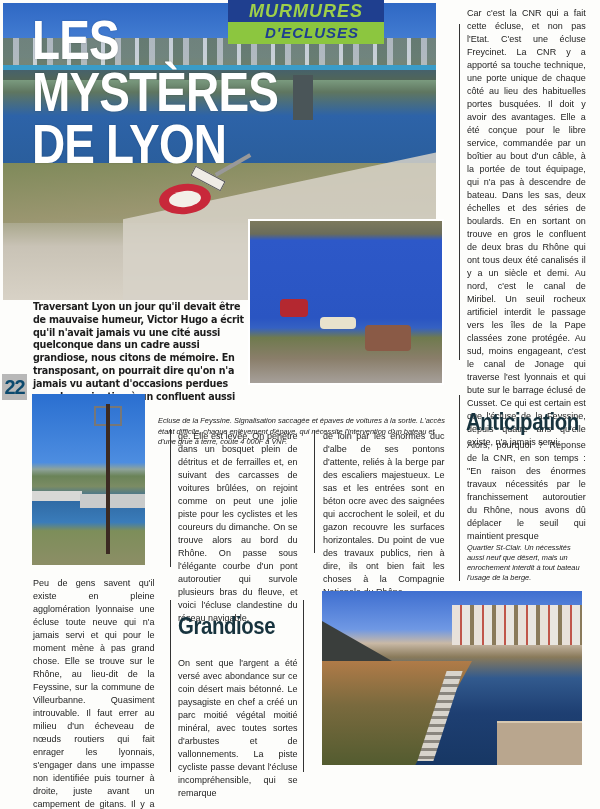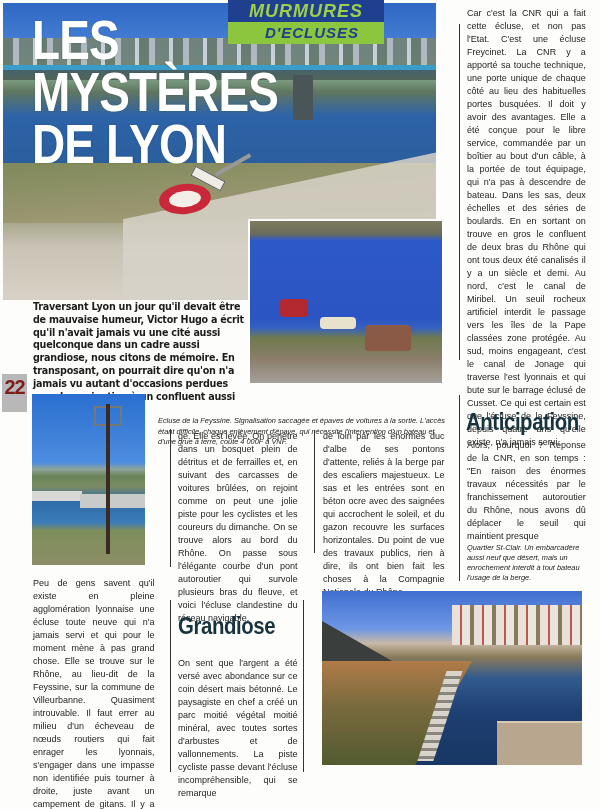--- a/index.html
+++ b/index.html
@@ -34,21 +34,21 @@
   
   .inset { left: 248px; top: 219px; width: 196px; height: 166px; border: 2px solid #fff; overflow: hidden;
     background: linear-gradient(180deg, #7d7a5e 0%, #6a6c5a 8%, #2d58c8 12%, #2a55c2 60%, #3561c2 66%, #6f7a4e 72%, #8a7e6a 85%, #a6a09a 100%); }
   .inset .car1 { left: 30px; top: 78px; width: 28px; height: 18px; background: #b42830; border-radius: 4px; }
   .inset .car2 { left: 115px; top: 104px; width: 46px; height: 26px; background: #8a5a46; border-radius: 4px; }
   .inset .car3 { left: 70px; top: 96px; width: 36px; height: 12px; background: #e8e2cc; border-radius: 4px; }
 
   
   .intro { left: 33px; top: 301px; width: 212px; font-family: "DejaVu Sans", sans-serif; font-weight: 700; font-size: 9.6px; line-height: 12.8px; letter-spacing: -0.25px; text-align: left; }
 
-  .page-num { left: 2px; top: 374px; width: 25px; height: 38px; background: #b8b8b8; color: #7f1d1d; font-weight: 700; font-size: 20px; line-height: 26px; text-align: center; letter-spacing: -1px; }
+  .page-num { left: 2px; top: 374px; width: 25px; height: 26px; background: #b8b8b8; color: #0c4a6e; font-weight: 700; font-size: 20px; line-height: 26px; text-align: center; letter-spacing: -1px; }
 
   .caption { font-family: "Liberation Sans", sans-serif; font-style: italic; font-size: 7.4px; line-height: 10.5px; color: #222; }
   .caption-1 { left: 158px; top: 392px; width: 295px; margin-top: 24px; }
   .caption-2 { left: 467px; top: 543px; width: 120px; line-height: 10px; }
 
   
   .photo-lock { left: 32px; top: 394px; width: 113px; height: 171px; overflow: hidden;
     background: linear-gradient(180deg, #2a6fd0 0%, #4d8de0 40%, #8ea39a 44%, #6a8358 48%, #7b8c64 54%, #2f6aa4 62%, #3a7cba 75%, #7d8e5a 80%, #8c8e66 100%); }
   .photo-lock .pole { left: 74px; top: 10px; width: 4px; height: 150px; background: #3b2a22; }
   .photo-lock .frame { left: 62px; top: 12px; width: 28px; height: 20px; border: 2px solid #777; }
@@ -144,21 +144,21 @@
 
 <div class="abs col col-3">de loin par les énormes duc d'albe de ses pontons d'attente, reliés à la berge par des escaliers majestueux. Le sas et les entrées sont en béton ocre avec des saignées qui accrochent le soleil, et du gazon recouvre les surfaces horizontales. Du point de vue des travaux publics, rien à dire, ils ont bien fait les choses à la Compagnie Nationale du Rhône.</div>
 
 <div class="abs vrule rule-4"></div>
 <div class="abs vrule rule-5"></div>
 <div class="abs col col-4a">Car c'est la CNR qui a fait cette écluse, et non pas l'Etat. C'est une écluse Freycinet. La CNR y a apporté sa touche technique, une porte unique de chaque côté au lieu des habituelles portes busquées. Il doit y avoir des avantages. Elle a été conçue pour le libre service, commandée par un boîtier au bout d'un câble, à la portée de tout équipage, qui n'a pas à descendre de bateau. Dans les sas, deux échelles et des séries de boulards. En en sortant on trouve en gros le confluent de deux bras du Rhône qui ont tous deux été canalisés il y a un siècle et demi. Au nord, c'est le canal de Miribel. Un seuil rocheux artificiel interdit le passage vers les îles de la Pape classées zone protégée. Au sud, moins engageant, c'est le canal de Jonage qui traverse l'est lyonnais et qui bute sur le barrage éclusé de Cusset. Ce qui est certain est que l'écluse de la Feyssine, depuis quatre ans qu'elle existe, n'a jamais servi.</div>
 <div class="abs vrule rule-6"></div>
 <div class="abs subhead subhead-2">Anticipation</div>
 <div class="abs col col-4b">Alors, pourquoi ? Réponse de la CNR, en son temps : "En raison des énormes travaux nécessités par le franchissement autoroutier du Rhône, nous avons dû déplacer le seuil qui maintient presque</div>
 
-<div class="abs caption caption-2">Quartier St-Clair. Un embarcadère aussi neuf que désert, mais un enrochement interdit à tout bateau l'usage de la berge.</div>
+<div class="abs caption caption-2">Quartier St-Clair. Un nécessités aussi neuf que désert, mais un enrochement interdit à tout bateau l'usage de la berge.</div>
 
 <div class="abs photo-quay">
   <div class="abs town"></div>
   <div class="abs wall"></div>
   <div class="abs bank"></div>
   <div class="abs rocks"></div>
   <div class="abs dock"></div>
 </div>
 
 </body></html>

